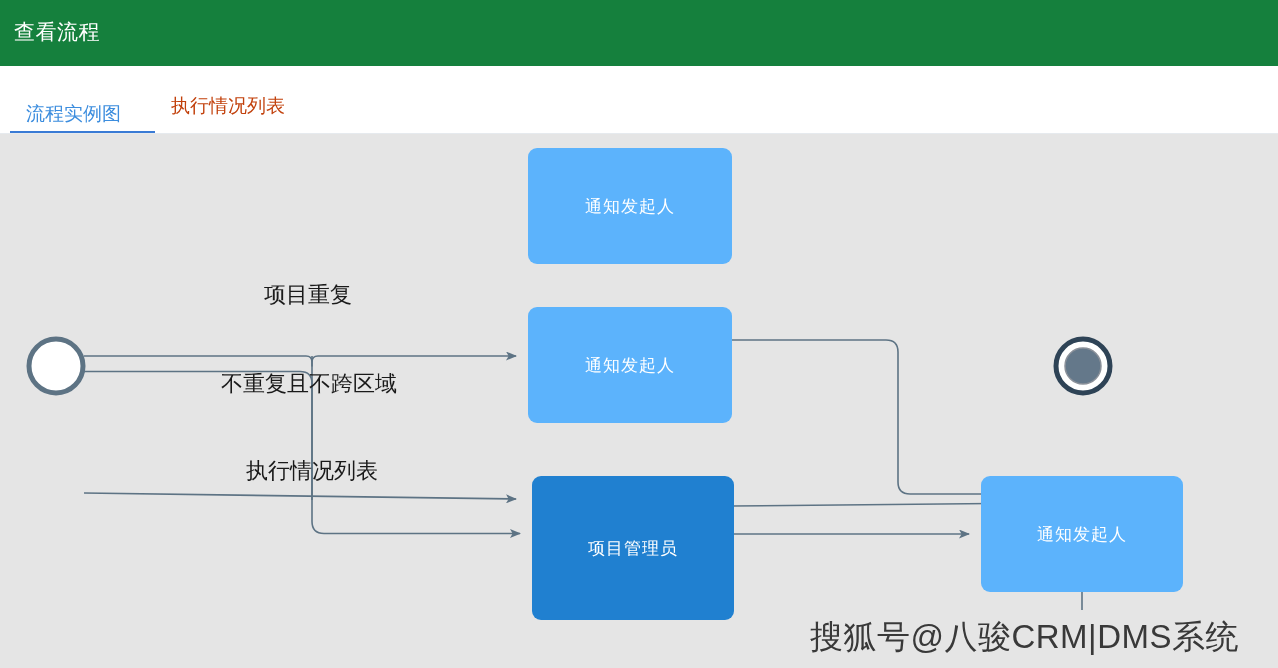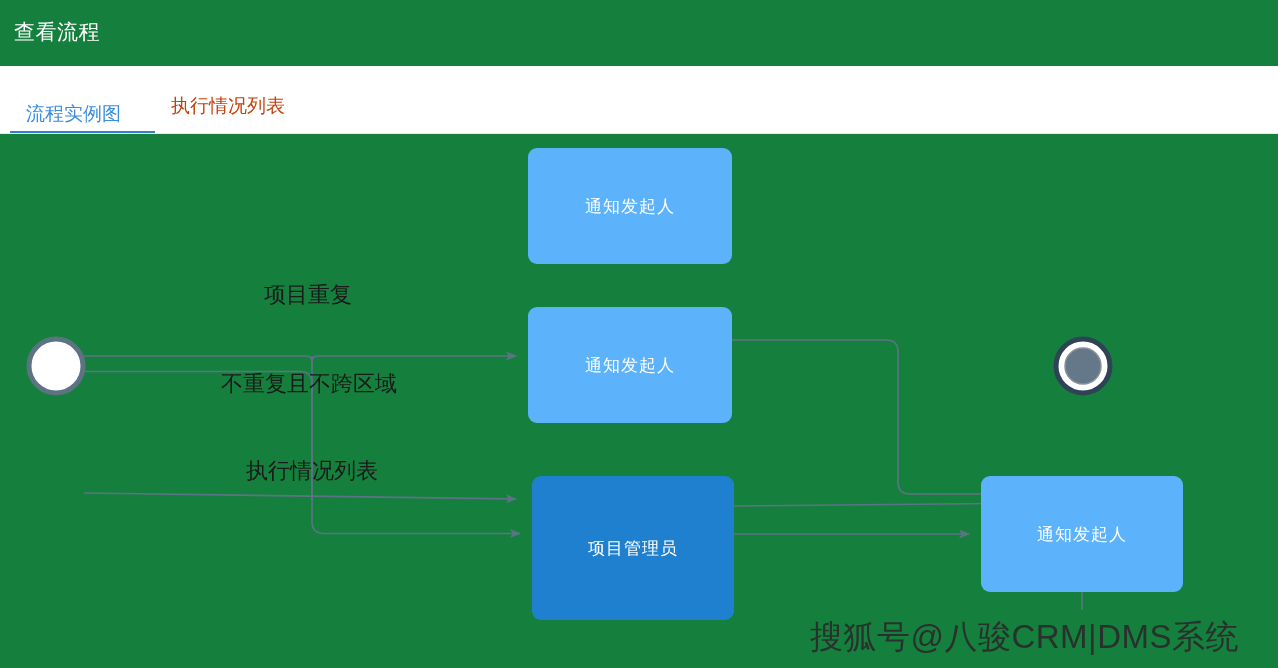--- a/index.html
+++ b/index.html
@@ -74,21 +74,21 @@
     background: #E6EAEE;
   }
 
   
   #diagram-canvas {
     position: absolute;
     left: 0;
     top: 134px;
     width: 1278px;
     height: 534px;
-    background: #15803d;
+    background: #e5e5e5;
     text-decoration: underline;
   }
   #diagram-svg {
     position: absolute;
     left: 0; top: 0;
     width: 1278px;
     height: 534px;
   }
 
   

